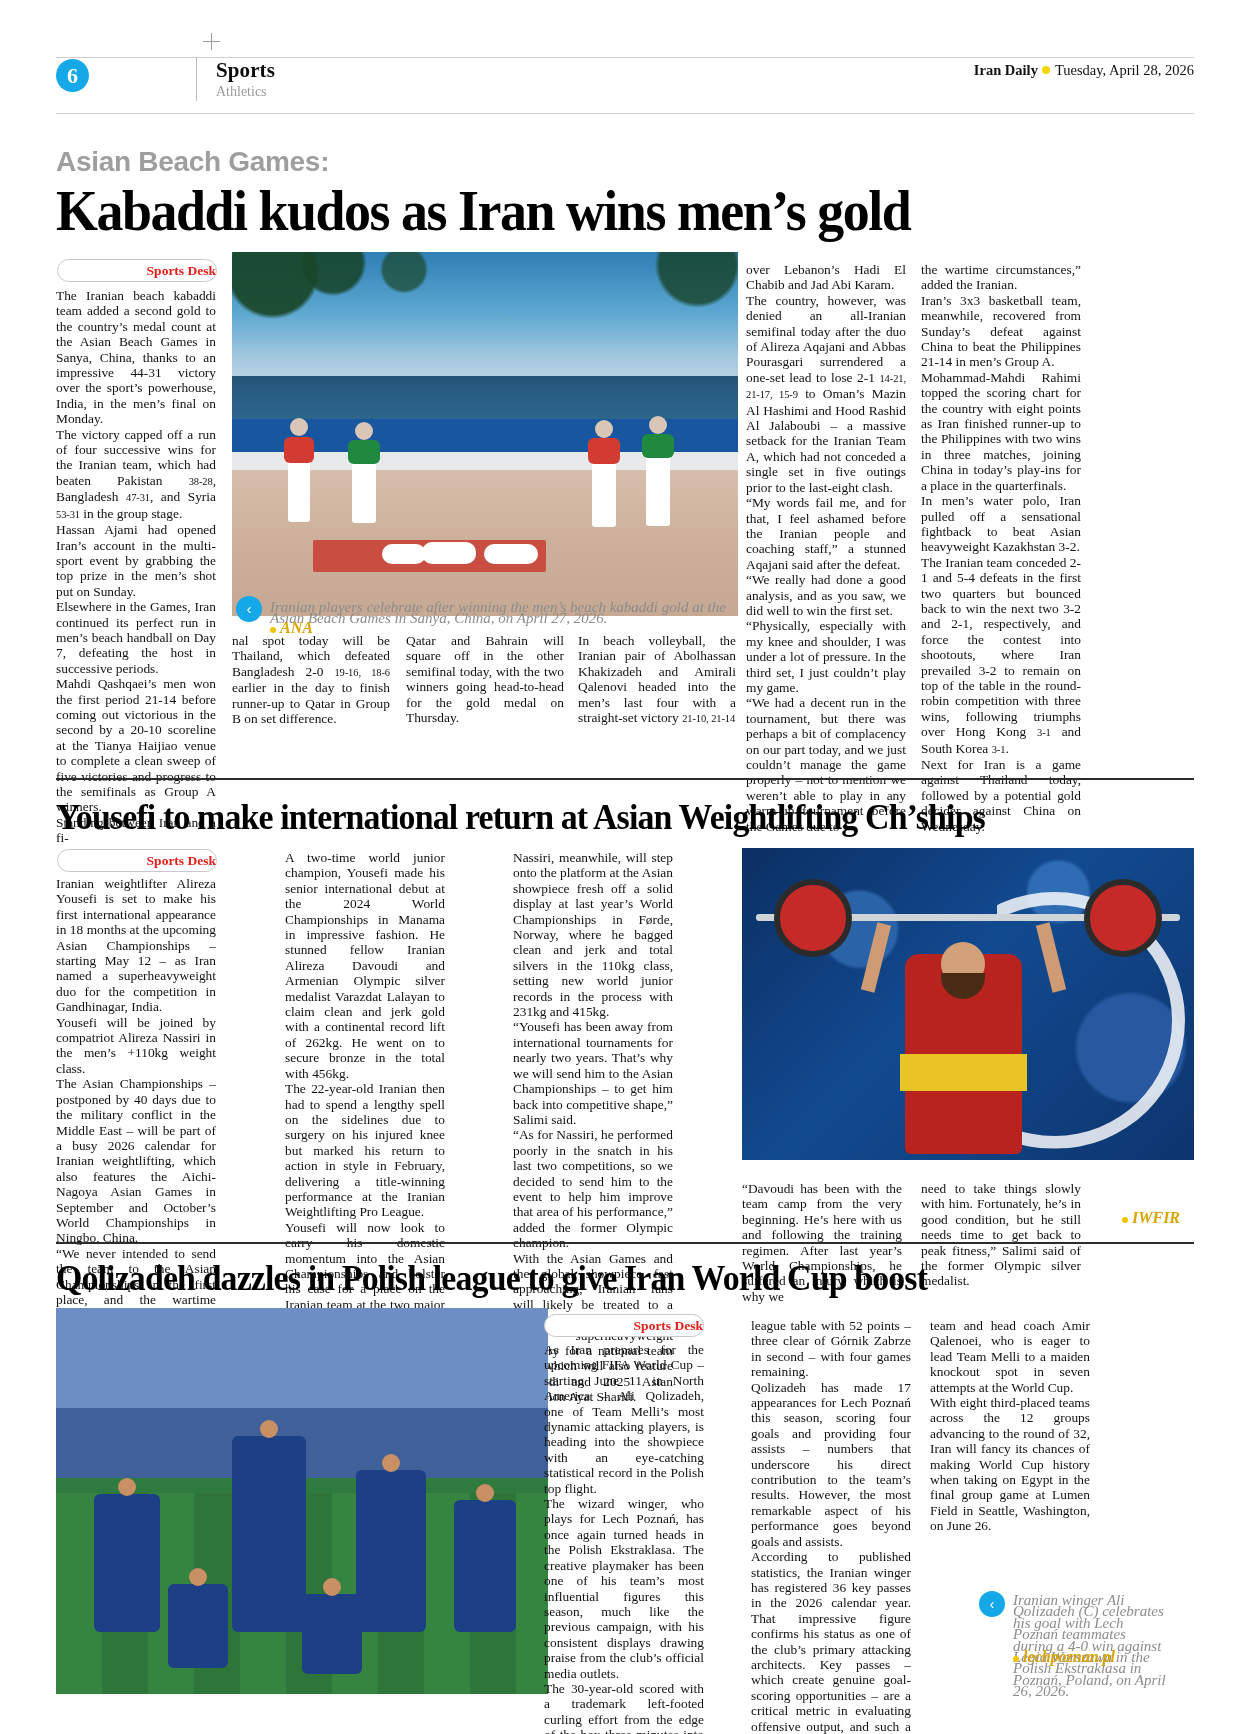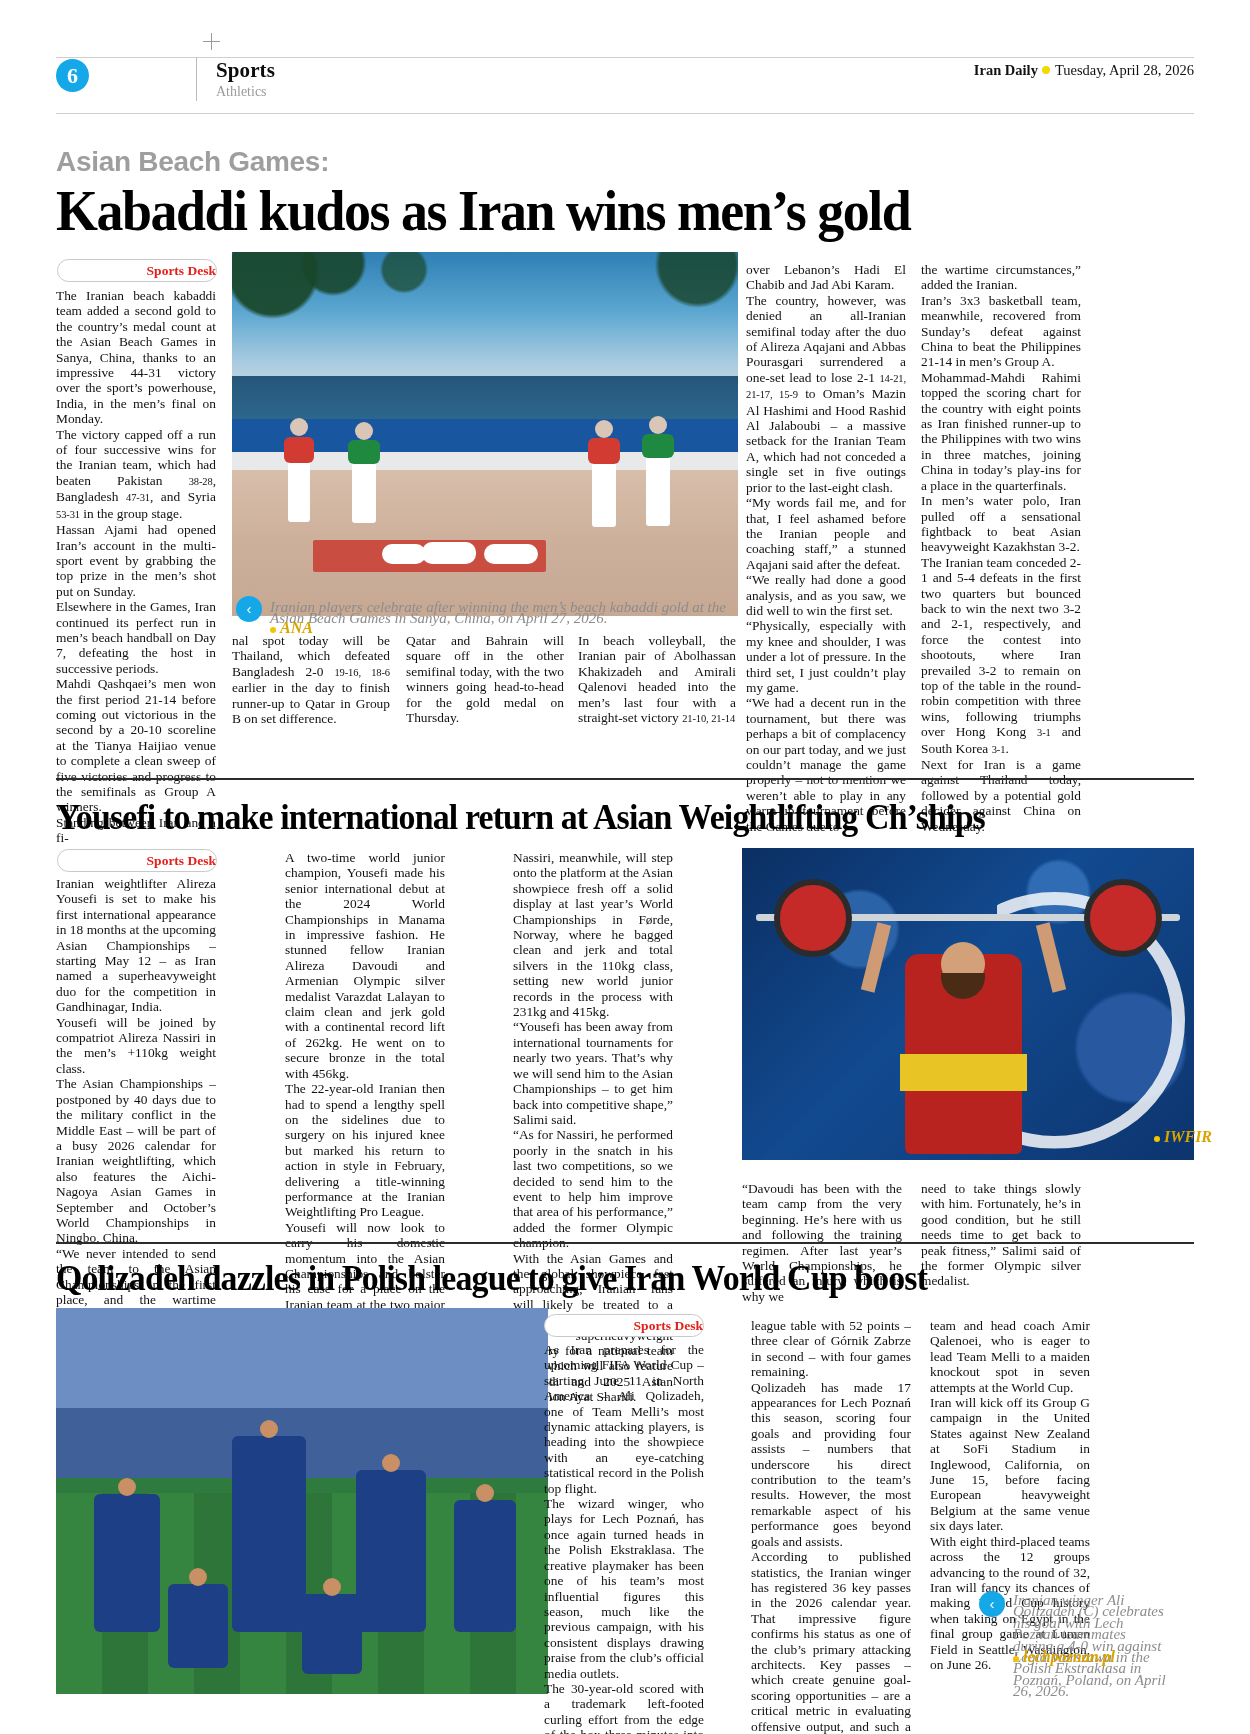--- a/index.html
+++ b/index.html
@@ -208,21 +208,21 @@
     <div class="bar"></div>
     <div class="plateL"></div>
     <div class="plateR"></div>
     <div class="armL"></div>
     <div class="armR"></div>
     <div class="lifter"></div>
     <div class="head"></div>
     <div class="beard"></div>
     <div class="shortY"></div>
   </div>
-  <div class="credit" style="left:1122px;top:1128px;margin-left:32px;"><span class="dot"></span><span>IWFIR</span></div>
+  <div class="credit" style="left:1122px;top:1209px;"><span class="dot"></span><span>IWFIR</span></div>
 
   <div class="col" style="left:742px;top:1181px;width:160px;">
       <p>“Davoudi has been with the team camp from the very beginning. He’s here with us and following the training regimen. After last year’s World Championships, he suffered an injury, which is why we</p>
     </div>
   <div class="col" style="left:921px;top:1181px;width:160px;">
       <p>need to take things slowly with him. Fortunately, he’s in good condition, but he still needs time to get back to peak fitness,” Salimi said of the former Olympic silver medalist.</p>
     </div>
 
   <div class="rule" style="left:56px;top:1242px;width:1138px;height:2px;background:#2b2b2b;"></div>
 
@@ -258,21 +258,20 @@
       <p>The wizard winger, who plays for Lech Poznań, has once again turned heads in the Polish Ekstraklasa. The creative playmaker has been one of his team’s most influential figures this season, much like the previous campaign, with his consistent displays drawing praise from the club’s official media outlets.</p>
       <p>The 30-year-old scored with a trademark left-footed curling effort from the edge of the box three minutes into the game at the Poznań Stadium to lead his team to a 4-0 victory over Legia Warszawa on Sunday, helping the club sit atop the</p>
     </div>
   <div class="col" style="left:751px;top:1318px;width:160px;height:380px;">
       <p>league table with 52 points – three clear of Górnik Zabrze in second – with four games remaining.</p>
       <p>Qolizadeh has made 17 appearances for Lech Poznań this season, scoring four goals and providing four assists – numbers that underscore his direct contribution to the team’s results. However, the most remarkable aspect of his performance goes beyond goals and assists.</p>
       <p>According to published statistics, the Iranian winger has registered 36 key passes in the 2026 calendar year. That impressive figure confirms his status as one of the club’s primary attacking architects. Key passes – which create genuine goal-scoring opportunities – are a critical metric in evaluating offensive output, and such a tally cements Qolizadeh’s role as his team’s creative engine.</p>
     </div>
   <div class="col" style="left:930px;top:1318px;width:160px;height:300px;">
       <p>team and head coach Amir Qalenoei, who is eager to lead Team Melli to a maiden knockout spot in seven attempts at the World Cup.</p>
-      <p>Iran will kick off its Group G campaign in the United States against New Zealand at SoFi Stadium in Inglewood, California, on June 15, before facing European heavyweight Belgium at the same venue six days later.</p>
       <p>With eight third-placed teams across the 12 groups advancing to the round of 32, Iran will fancy its chances of making World Cup history when taking on Egypt in the final group game at Lumen Field in Seattle, Washington, on June 26.</p>
     </div>
 
   <div class="chevron" style="left:979px;top:1591px;">‹</div>
   <div class="caption" style="left:1013px;top:1595px;width:155px;">Iranian winger Ali Qolizadeh (C) celebrates his goal with Lech Poznań teammates during a 4-0 win against Legia Warszawa in the Polish Ekstraklasa in Poznań, Poland, on April 26, 2026.</div>
   <div class="credit" style="left:1013px;top:1648px;"><span class="dot"></span><span>lechpoznan.pl</span></div>
 
 </div>
 
 </body></html>

